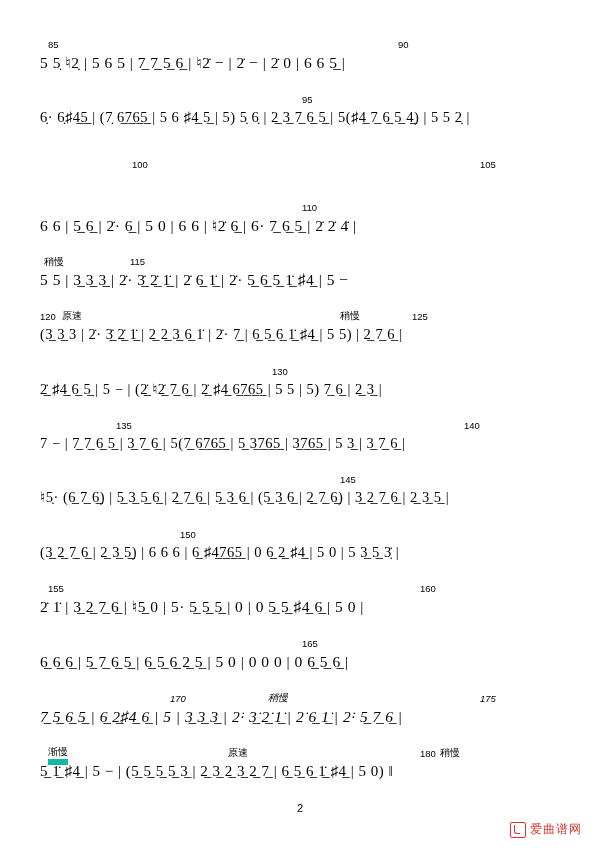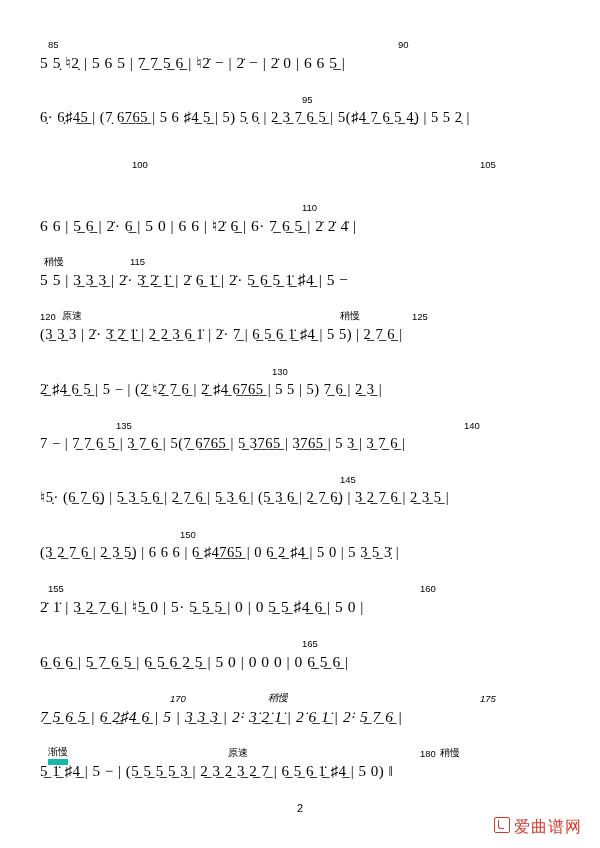--- a/index.html
+++ b/index.html
@@ -62,26 +62,26 @@
     width: 100%;
     text-align: center;
     bottom: 34px;
     font-size: 11px;
     font-family: "Liberation Sans", sans-serif;
   }
   .watermark {
     position: absolute;
     right: 18px;
     bottom: 10px;
-    font-size: 16px;
+    font-size: 12px;
     color: #d33a2e;
     font-family: "Liberation Sans", sans-serif;
     letter-spacing: 1px;
     display: flex;
-    align-items: flex-start;
+    align-items: flex-end;
     gap: 4px;
     margin-top: 24px;
   }
   .wm-icon {
     display: inline-block;
     width: 14px;
     height: 14px;
     border: 1.6px solid #d33a2e;
     border-radius: 2px;
     position: relative;

